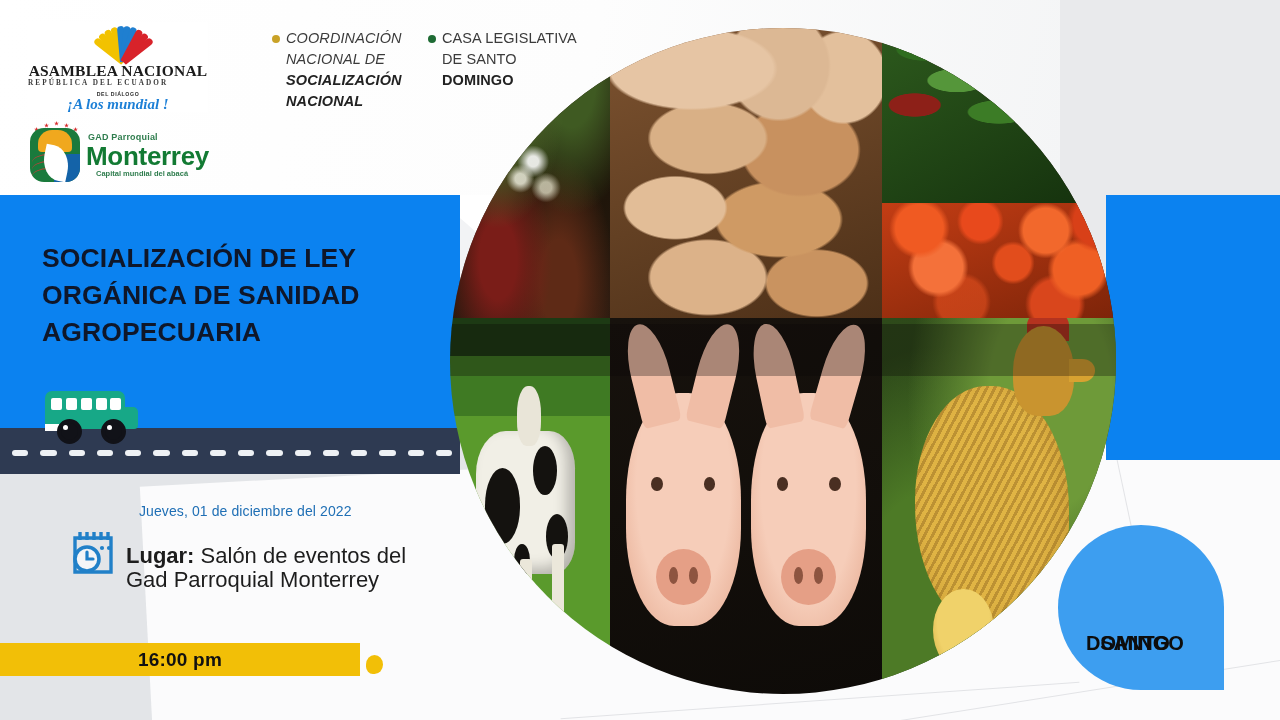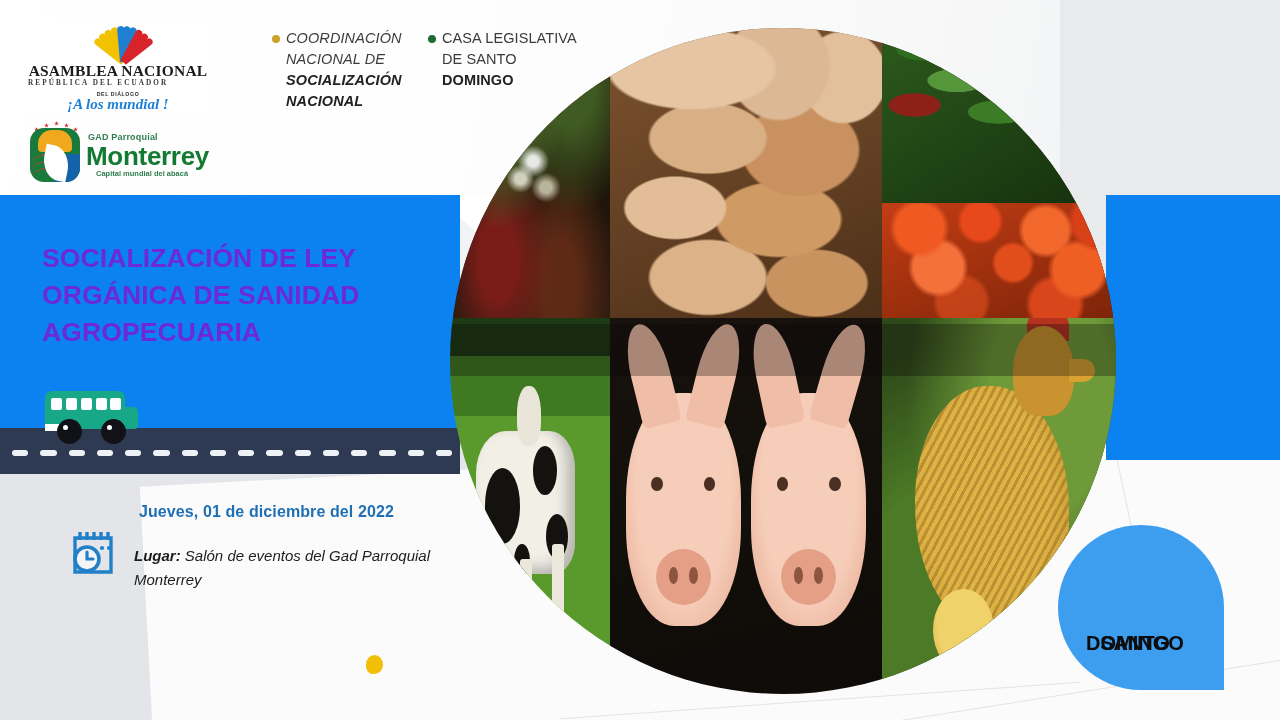--- a/index.html
+++ b/index.html
@@ -145,21 +145,21 @@
   .blue-band-left {
     position:absolute; left:0; top:195px; width:460px; height:233px;
     background:#0b82f0;
   }
   .blue-band-right {
     position:absolute; left:1106px; top:195px; width:174px; height:265px;
     background:#0b82f0;
   }
   .poster-title {
     position:absolute; left:42px; top:240px; width:400px;
-    color:#6d28d9; font-size:26.5px; font-weight:700; line-height:37px;
+    color:#0f172a; font-size:26.5px; font-weight:700; line-height:37px;
     letter-spacing:.1px;
   }
 
   
   .road {
     position:absolute; left:0; top:428px; width:460px; height:46px;
     background:#2e3a52;
   }
   .road .dashes {
     position:absolute; left:12px; top:22px; right:8px; height:6px;
@@ -183,25 +183,25 @@
   .bus .wheel:after {
     content:""; position:absolute; left:2px; top:2px; width:5px; height:5px;
     background:#fff; border-radius:50%;
   }
   .bus .skirt { position:absolute; left:0; top:33px; width:14px; height:7px; background:#fff; }
 
   
   .cal-icon { position:absolute; left:66px; top:526px; width:54px; height:54px; }
   .info-date {
     position:absolute; left:139px; top:503px;
-    color:#1f6fb5; font-size:16px; font-weight:700; letter-spacing:.1px;
+    color:#1f6fb5; font-size:14px; font-weight:400; letter-spacing:.1px;
   }
   .info-place {
-    position:absolute; left:134px; top:544px; width:300px;
-    color:#1d1d1d; font-size:15px; line-height:24px;font-style:italic;
+    position:absolute; left:126px; top:544px; width:300px;
+    color:#1d1d1d; font-size:22px; line-height:24px;
   }
   .info-place b { font-weight:700; }
 
   
   .time-bar {
     position:absolute; left:0; top:643px; width:360px; height:33px;
     background:#f2bf07;
   }
   .time-bar span {
     position:absolute; left:0; right:0; top:6px; text-align:center;
@@ -500,20 +500,23 @@
       <circle cx="36" cy="22" r="2.1" fill="#2180c8"></circle>
       <circle cx="43" cy="22" r="2.1" fill="#2180c8"></circle>
     </svg>
   </div>
   <div class="info-date">Jueves, 01 de diciembre del 2022</div>
   <div class="info-place">
     <b>Lugar:</b>
     <span>Salón de eventos del Gad Parroquial Monterrey</span>
   </div>
 
+  <div class="time-bar">
+    <span>16:00 pm</span>
+  </div>
   <div class="time-dot"></div>
 
   <div class="sd-badge">
     <span><span>SANTO</span><br><span>DOMINGO</span></span>
   </div>
 
   <div class="collage">
     <div class="grid">
       <div class="cell ph-crops"></div>
       <div class="cell ph-potato"></div>

